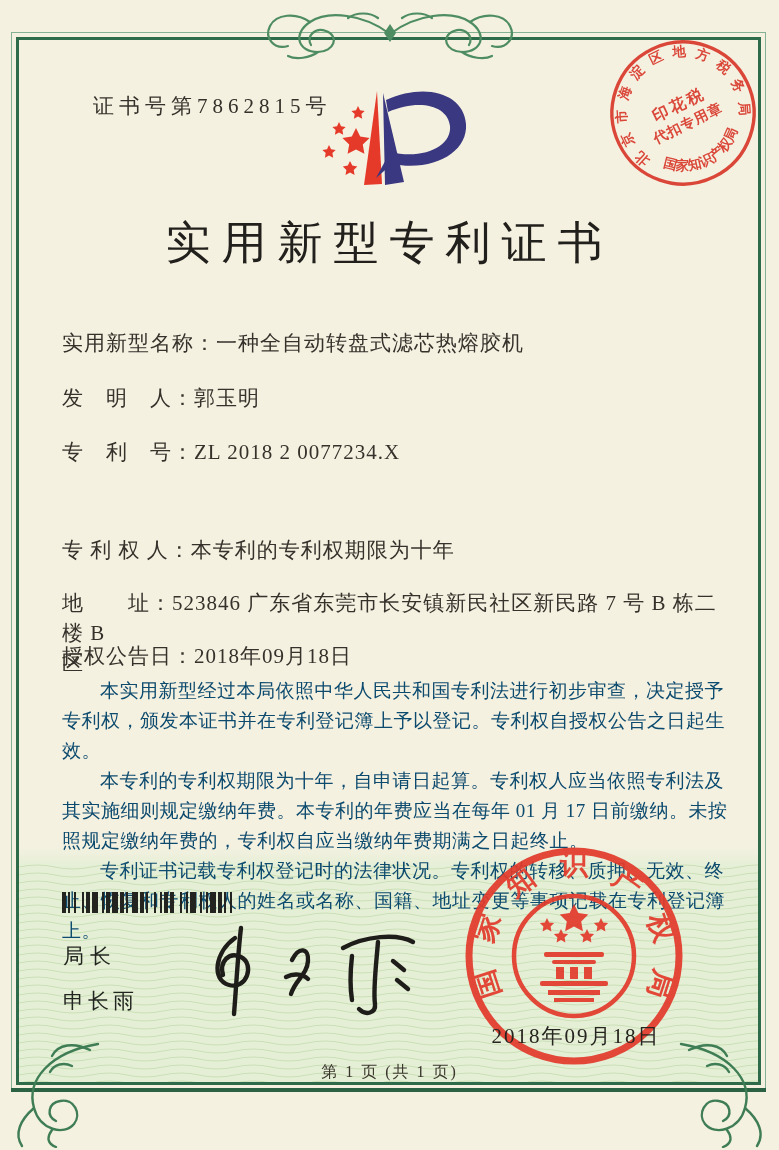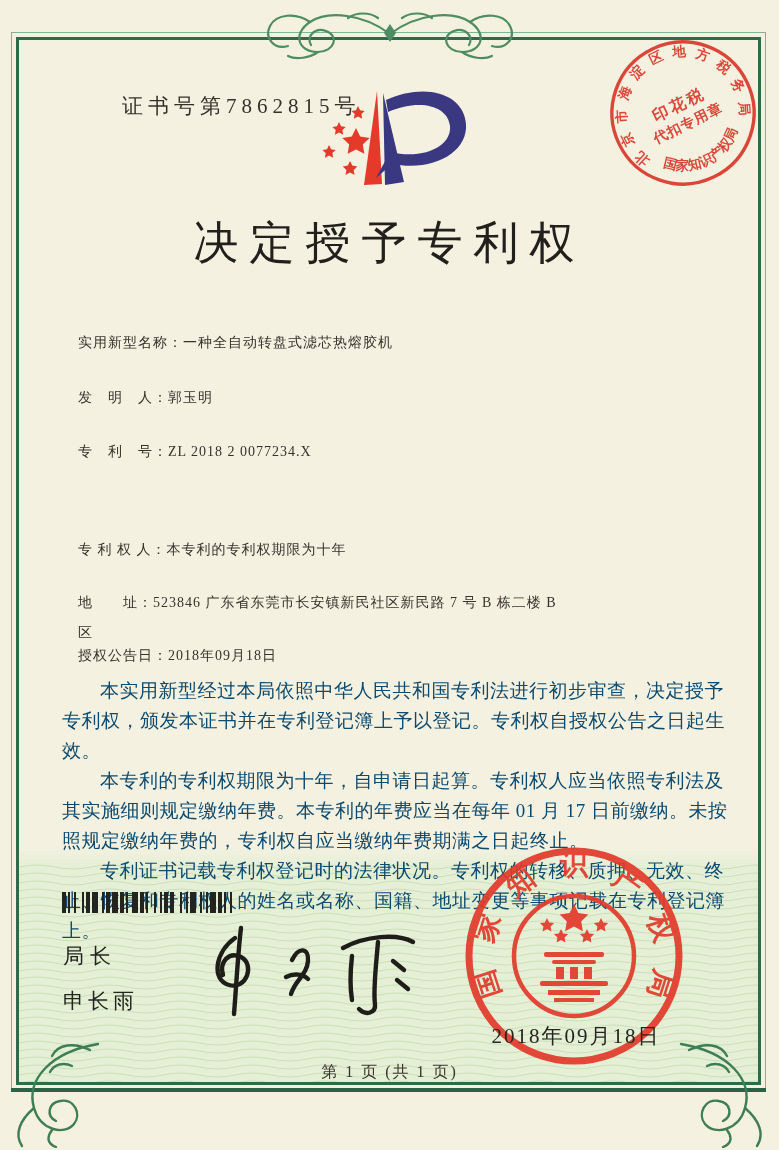--- a/index.html
+++ b/index.html
@@ -12,25 +12,25 @@
   .frame-inner{position:absolute;left:16px;top:37px;width:745px;height:1048px;
     border:3px solid #2e6b4a;box-sizing:border-box;}
   .frame-bottom{position:absolute;left:11px;top:1088px;width:755px;height:4px;background:#2a6243;}
 
   
   .band{position:absolute;left:19px;top:845px;width:739px;height:240px;
     background:linear-gradient(180deg, rgba(228,239,214,0) 0px, rgba(228,239,214,.95) 22px, #e4efd6 60px);}
   .band svg{position:absolute;left:0;top:18px;width:100%;height:222px;opacity:.85;}
 
   
-  .cert-no{position:absolute;left:93px;top:92px;font-size:21px;letter-spacing:5px;color:#35312a;margin-left:29px;}
+  .cert-no{position:absolute;left:93px;top:92px;font-size:21px;letter-spacing:5px;color:#35312a;}
   .title{position:absolute;left:0;top:213px;width:100%;text-align:center;margin:0;
     font-size:45px;font-weight:500;letter-spacing:11px;color:#22201c;font-family:"Liberation Serif",serif;}
 
-  .field{position:absolute;left:78px;width:672px;font-size:14px;color:#36322b;letter-spacing:1px;line-height:30px;}
+  .field{position:absolute;left:62px;width:672px;font-size:21px;color:#36322b;letter-spacing:1px;line-height:30px;}
   .flabel{color:#36322b;}
   .fvalue{color:#36322b;}
   .addr-l2{display:block;}
   .grant-no{position:absolute;left:386px;top:0;white-space:nowrap;}
 
   .paras{position:absolute;left:62px;top:676px;width:676px;color:#0c4a6e;}
   .paras p{margin:0;font-size:19px;line-height:30px;text-indent:2em;letter-spacing:.5px;}
 
   .director{position:absolute;left:63px;top:942px;font-family:"Liberation Sans",sans-serif;
     font-size:21px;color:#22251f;letter-spacing:6px;}
@@ -151,21 +151,21 @@
           <text transform="translate(0.0,57.0) rotate(0.0)" font-size="13.5" text-anchor="middle">识</text>
           <text transform="translate(13.1,55.5) rotate(-13.3)" font-size="13.5" text-anchor="middle">产</text>
           <text transform="translate(25.6,50.9) rotate(-26.7)" font-size="13.5" text-anchor="middle">权</text>
           <text transform="translate(36.6,43.7) rotate(-40.0)" font-size="13.5" text-anchor="middle">局</text>
         </g>
       <text x="0" y="-4" text-anchor="middle" font-size="16" letter-spacing="3" font-weight="bold">印花税</text>
       <text x="0" y="16" text-anchor="middle" font-size="14" letter-spacing="1" font-weight="bold">代扣专用章</text>
     </g>
   </svg>
 
-  <h1 class="title">决定授予专利权</h1>
+  <h1 class="title">实用新型专利证书</h1>
 
   <div class="field" style="top:328px">
     <span class="flabel">实用新型名称：</span><span class="fvalue">一种全自动转盘式滤芯热熔胶机</span>
   </div>
   <div class="field" style="top:383px">
     <span class="flabel">发　明　人：</span><span class="fvalue">郭玉明</span>
   </div>
   <div class="field" style="top:437px">
     <span class="flabel">专　利　号：</span><span class="fvalue">ZL 2018 2 0077234.X</span>
   </div>

